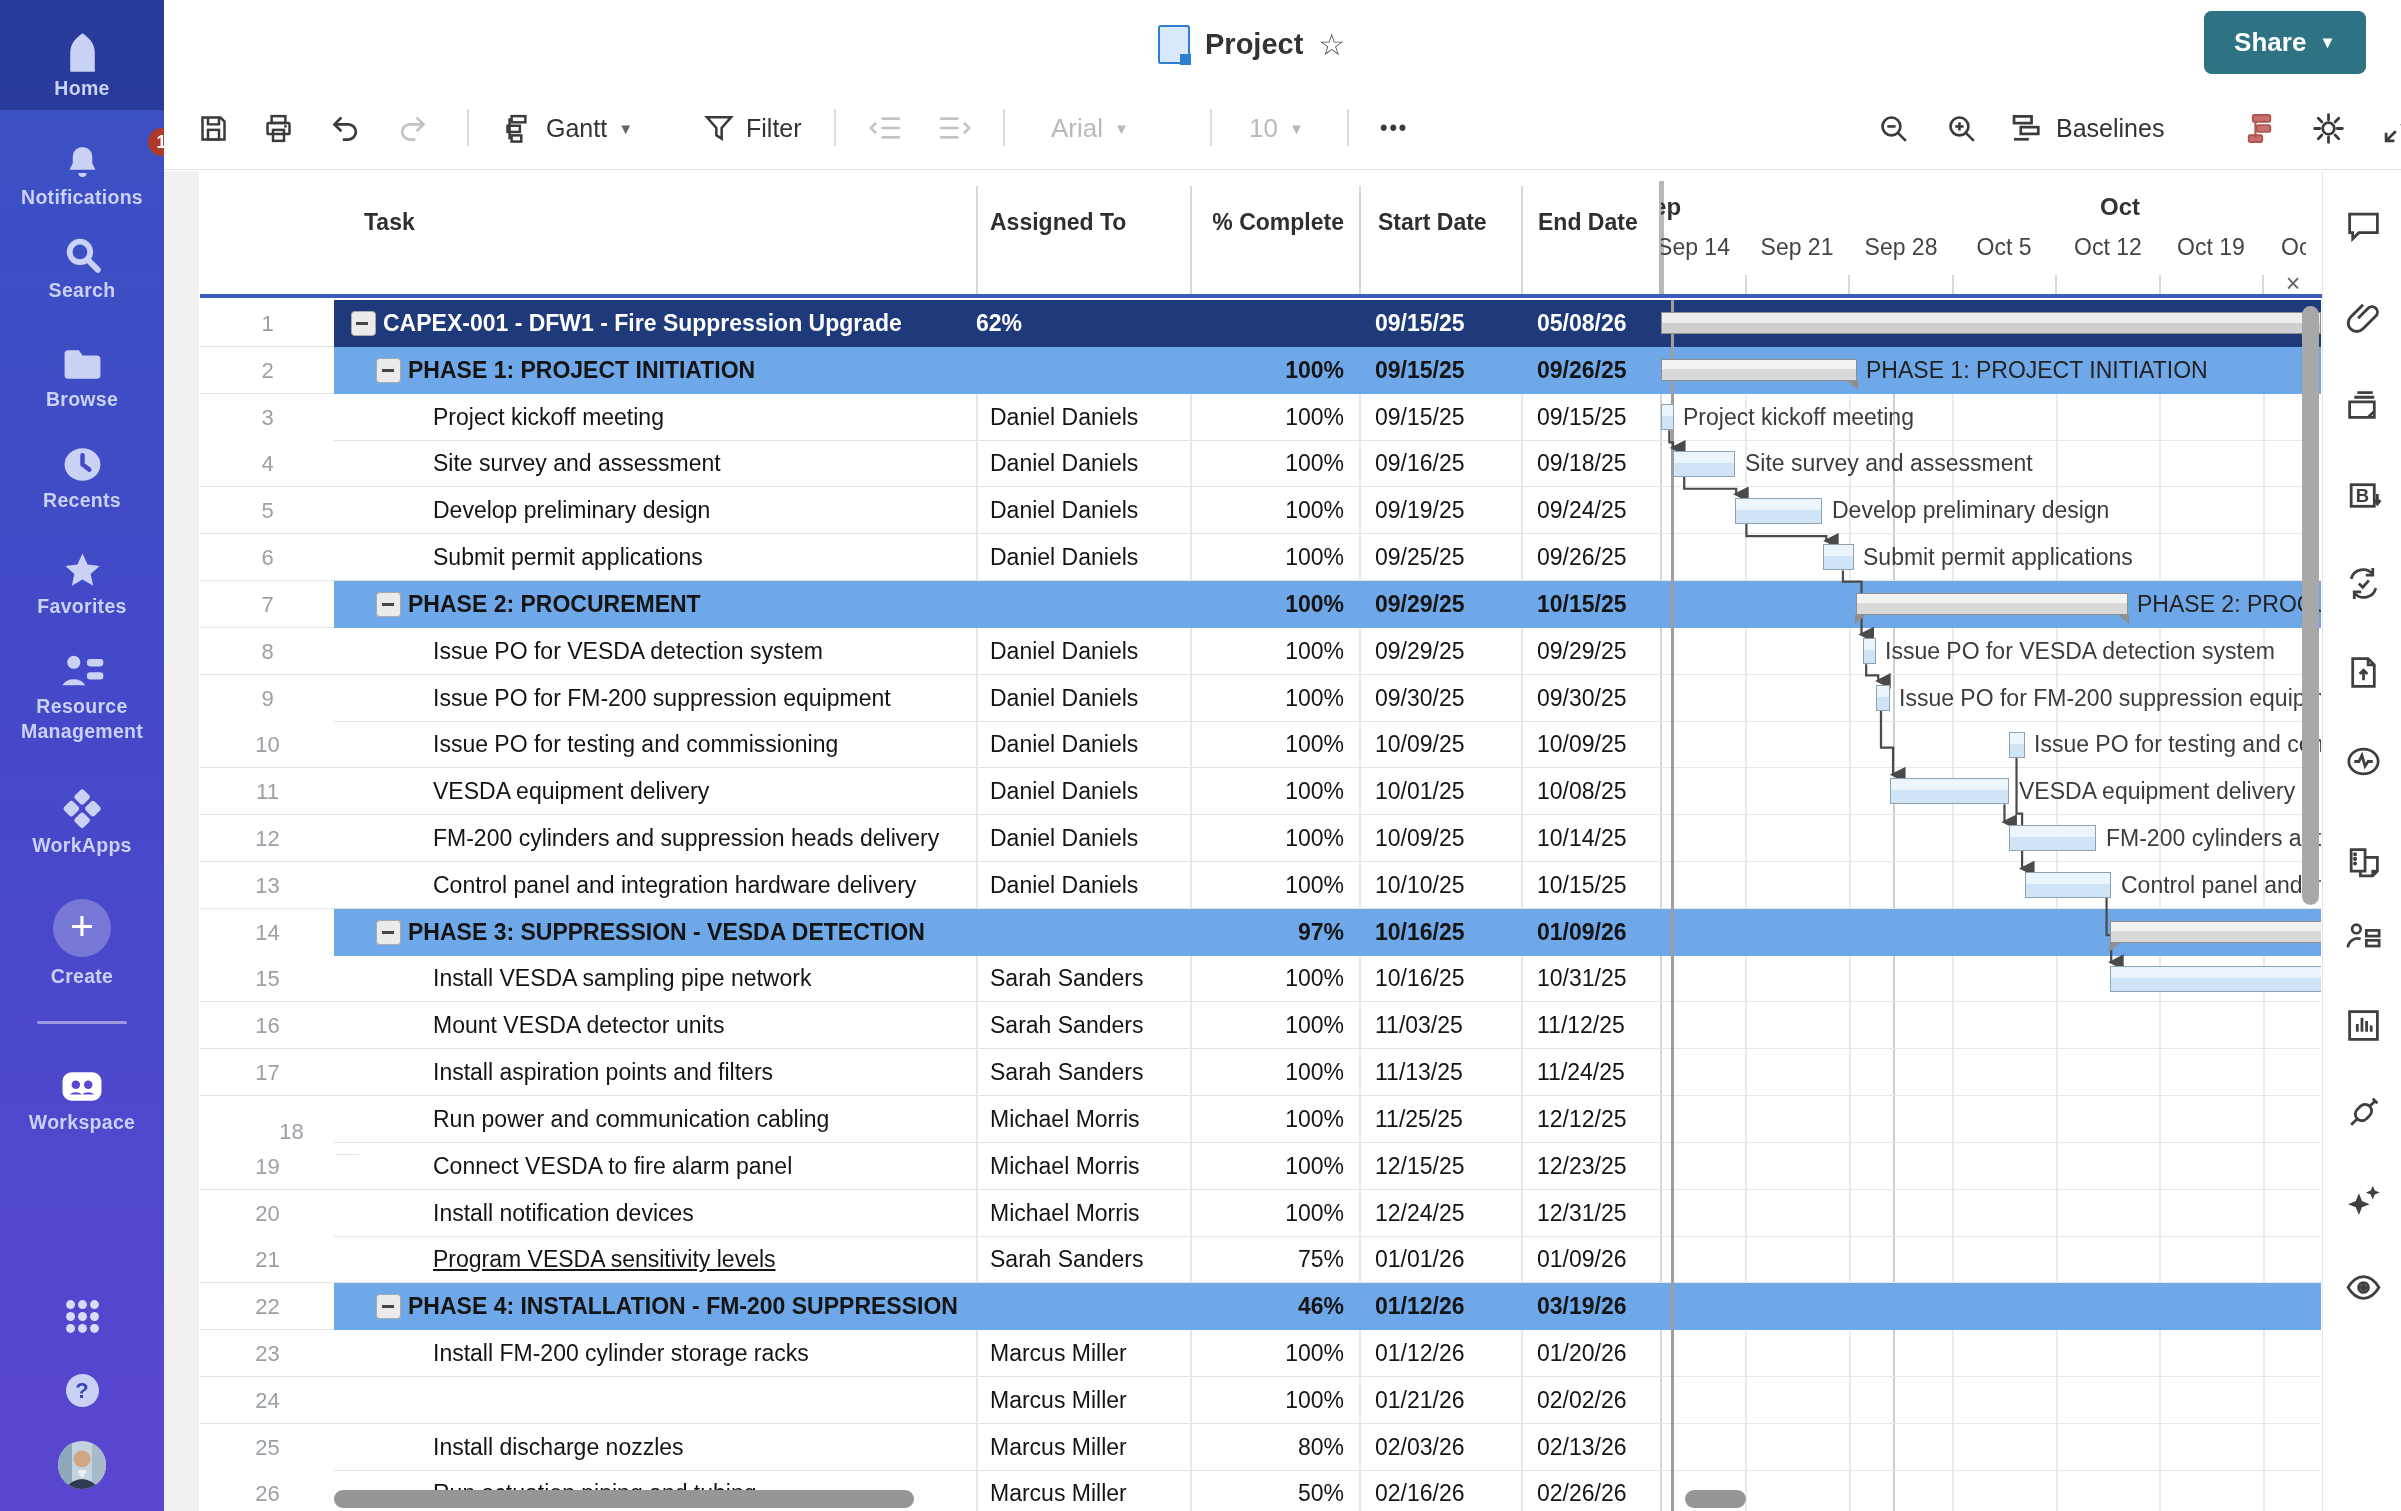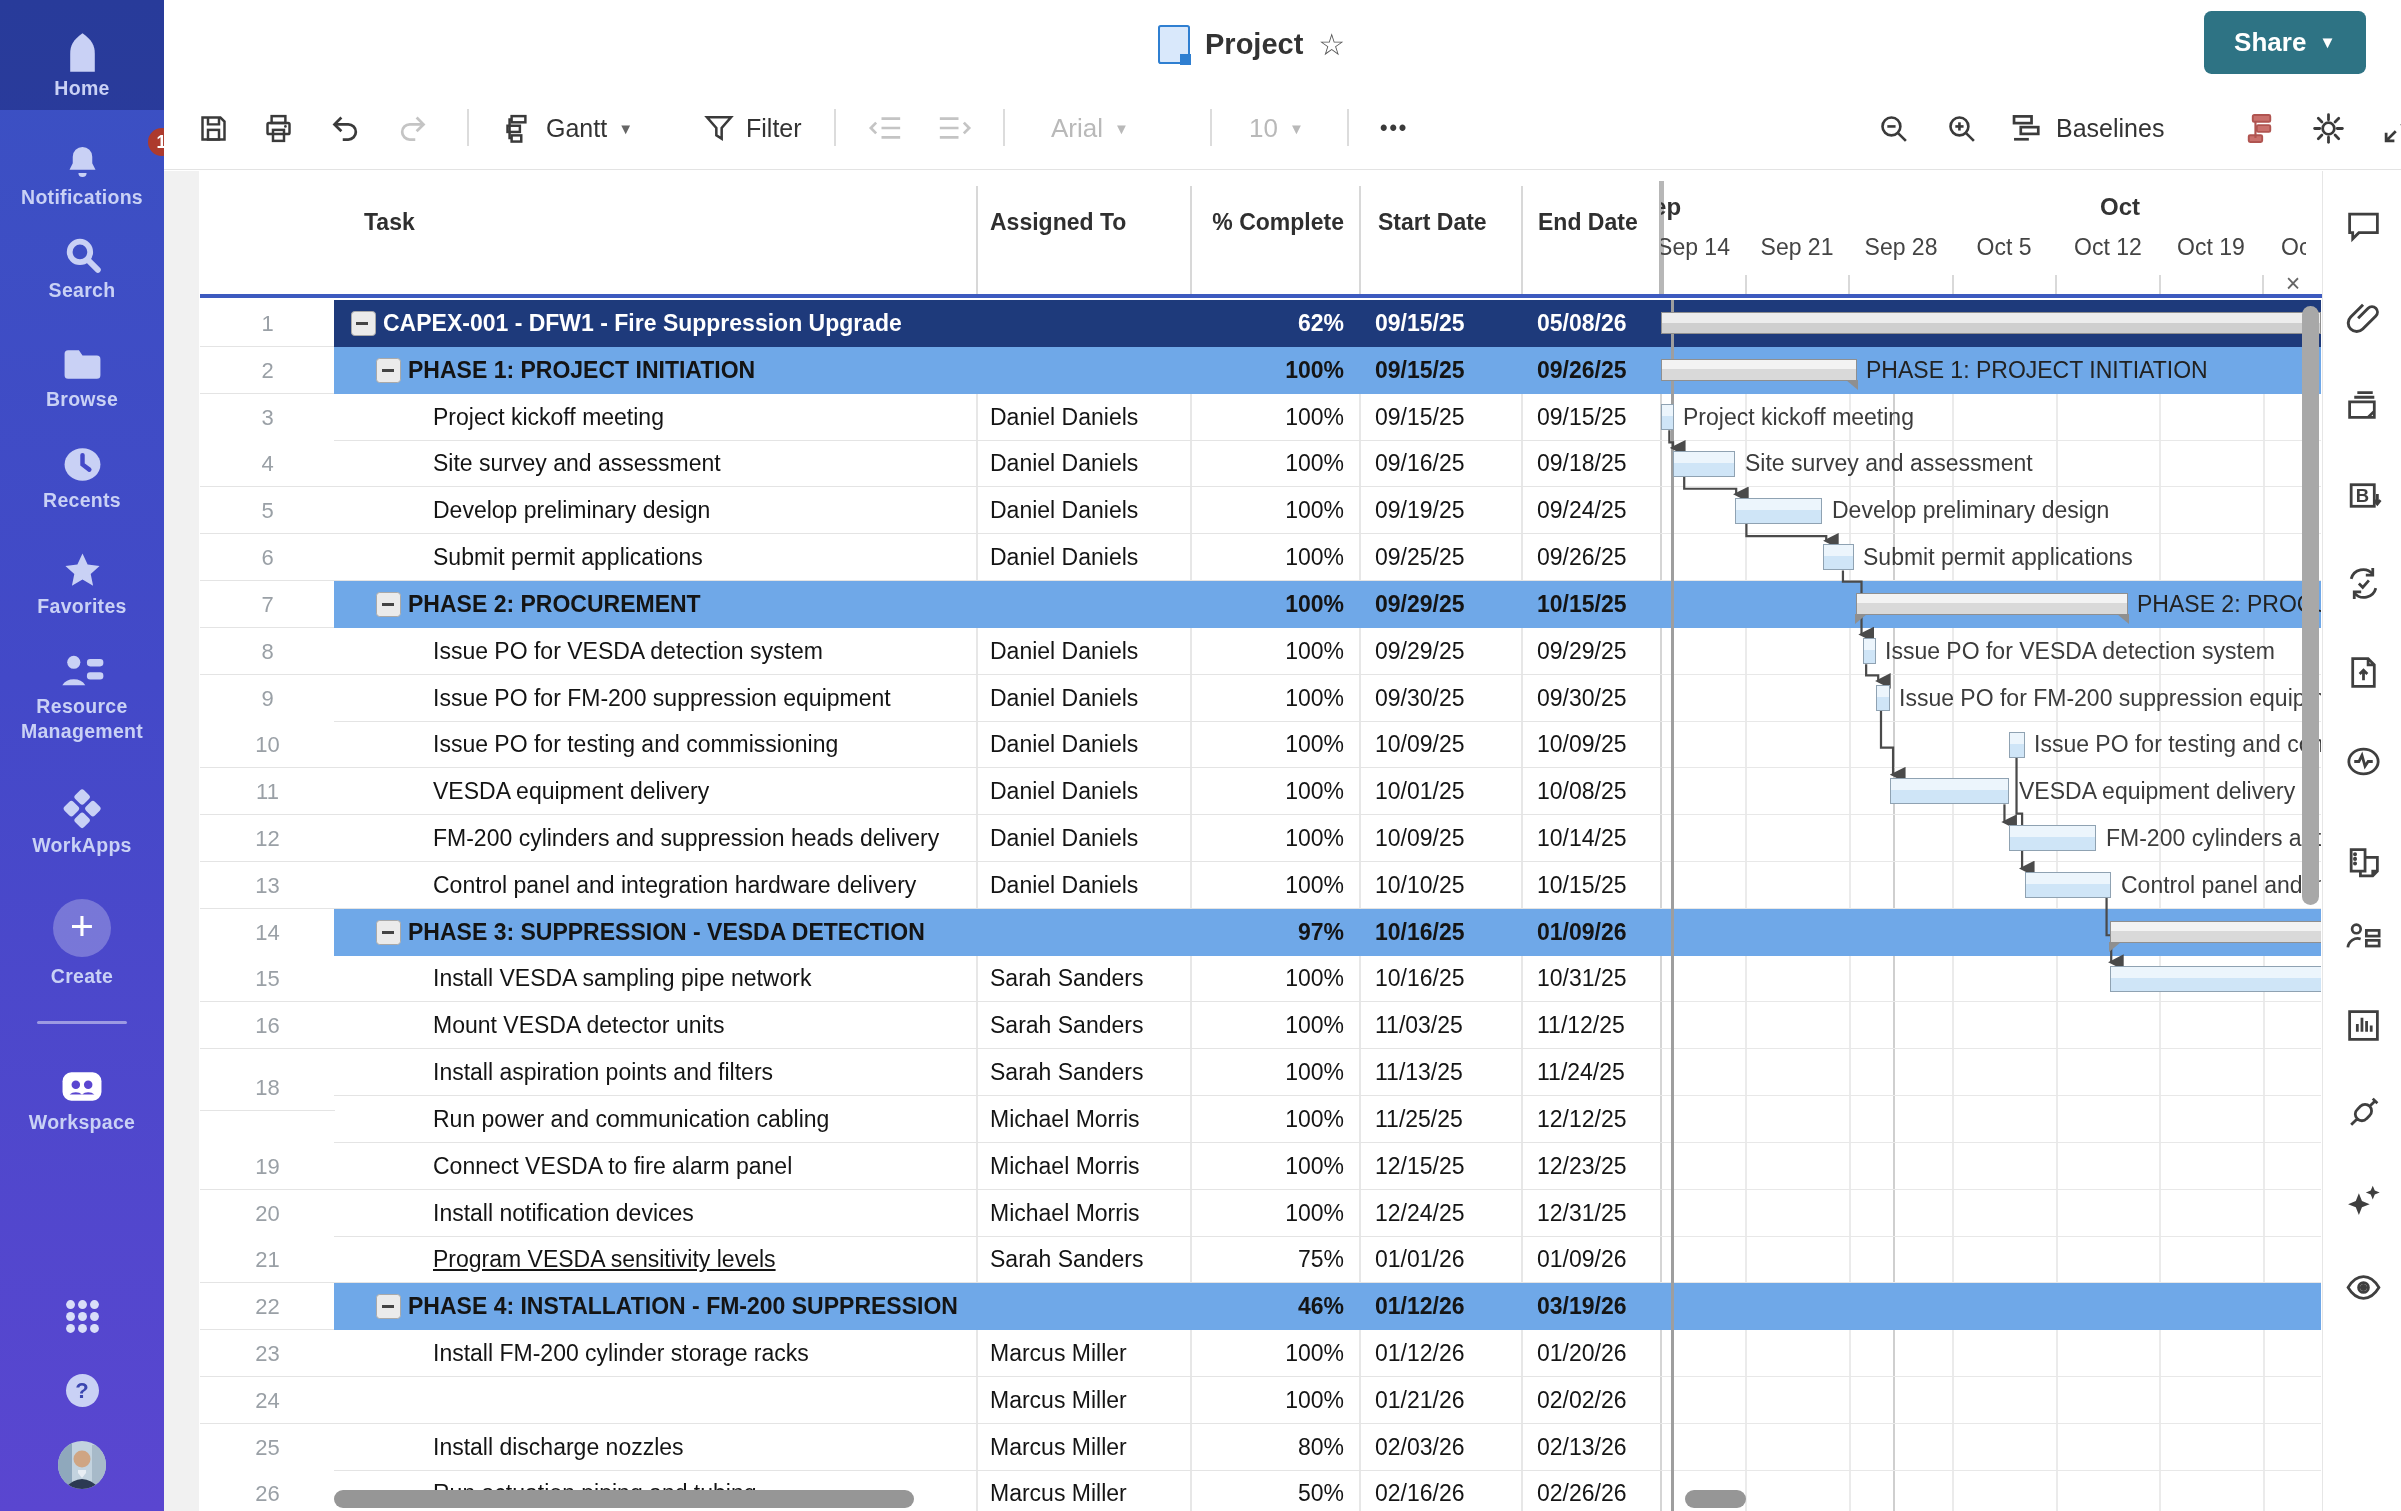--- a/index.html
+++ b/index.html
@@ -443,38 +443,38 @@
       <div class="row-num" style="top: 628px; height: 46px; line-height: 47px;">8</div>
       <div class="row-num" style="top: 675px; height: 46px; line-height: 47px;">9</div>
       <div class="row-num" style="top: 721px; height: 46px; line-height: 47px;">10</div>
       <div class="row-num" style="top: 768px; height: 46px; line-height: 47px;">11</div>
       <div class="row-num" style="top: 815px; height: 46px; line-height: 47px;">12</div>
       <div class="row-num" style="top: 862px; height: 46px; line-height: 47px;">13</div>
       <div class="row-num" style="top: 909px; height: 46px; line-height: 47px;">14</div>
       <div class="row-num" style="top: 955px; height: 46px; line-height: 47px;">15</div>
       <div class="row-num" style="top: 1002px; height: 46px; line-height: 47px;">16</div>
       <div class="row-num" style="top: 1049px; height: 46px; line-height: 47px;">17</div>
-      <div class="row-num" style="top: 1064px; height: 46px; line-height: 47px;">18</div>
+      <div class="row-num" style="top: 1108px; height: 46px; line-height: 47px; padding-left: 24px;">18</div>
       <div class="row-num" style="top: 1143px; height: 46px; line-height: 47px;">19</div>
       <div class="row-num" style="top: 1190px; height: 46px; line-height: 47px;">20</div>
       <div class="row-num" style="top: 1236px; height: 46px; line-height: 47px;">21</div>
       <div class="row-num" style="top: 1283px; height: 46px; line-height: 47px;">22</div>
       <div class="row-num" style="top: 1330px; height: 46px; line-height: 47px;">23</div>
       <div class="row-num" style="top: 1377px; height: 46px; line-height: 47px;">24</div>
       <div class="row-num" style="top: 1424px; height: 46px; line-height: 47px;">25</div>
       <div class="row-num" style="top: 1470px; height: 46px; line-height: 47px;">26</div>
     </div>
   <div id="table-rows">
       <div class="row-tab t-project" style="top: 300px; height: 47px;">
         <span class="collapse-box" style="left: 16.7px; top: 11.3px;">
           <i></i>
         </span>
         <span class="c-task" style="left: 49px; line-height: 47px; width: 591px;">CAPEX-001 - DFW1 - Fire Suppression Upgrade</span>
         <span class="c-assigned" style="left: 656px; line-height: 47px;"></span>
-        <span class="c-pct" style="left: 642px; line-height: 47px; width: 368px; text-align: right;">62%</span>
+        <span class="c-pct" style="left: 642px; line-height: 47px; width: 368px; ">62%</span>
         <span class="c-start" style="left: 1041px; line-height: 47px;">09/15/25</span>
         <span class="c-end" style="left: 1203px; line-height: 47px;">05/08/26</span>
       </div>
       <div class="row-tab t-phase" style="top: 347px; height: 47px;">
         <span class="collapse-box" style="left: 42px; top: 11.3px;">
           <i></i>
         </span>
         <span class="c-task" style="left: 74px; line-height: 47px; width: 566px;">PHASE 1: PROJECT INITIATION</span>
         <span class="c-assigned" style="left: 656px; line-height: 47px;"></span>
         <span class="c-pct" style="left: 642px; line-height: 47px; width: 368px; text-align: right;">100%</span>

